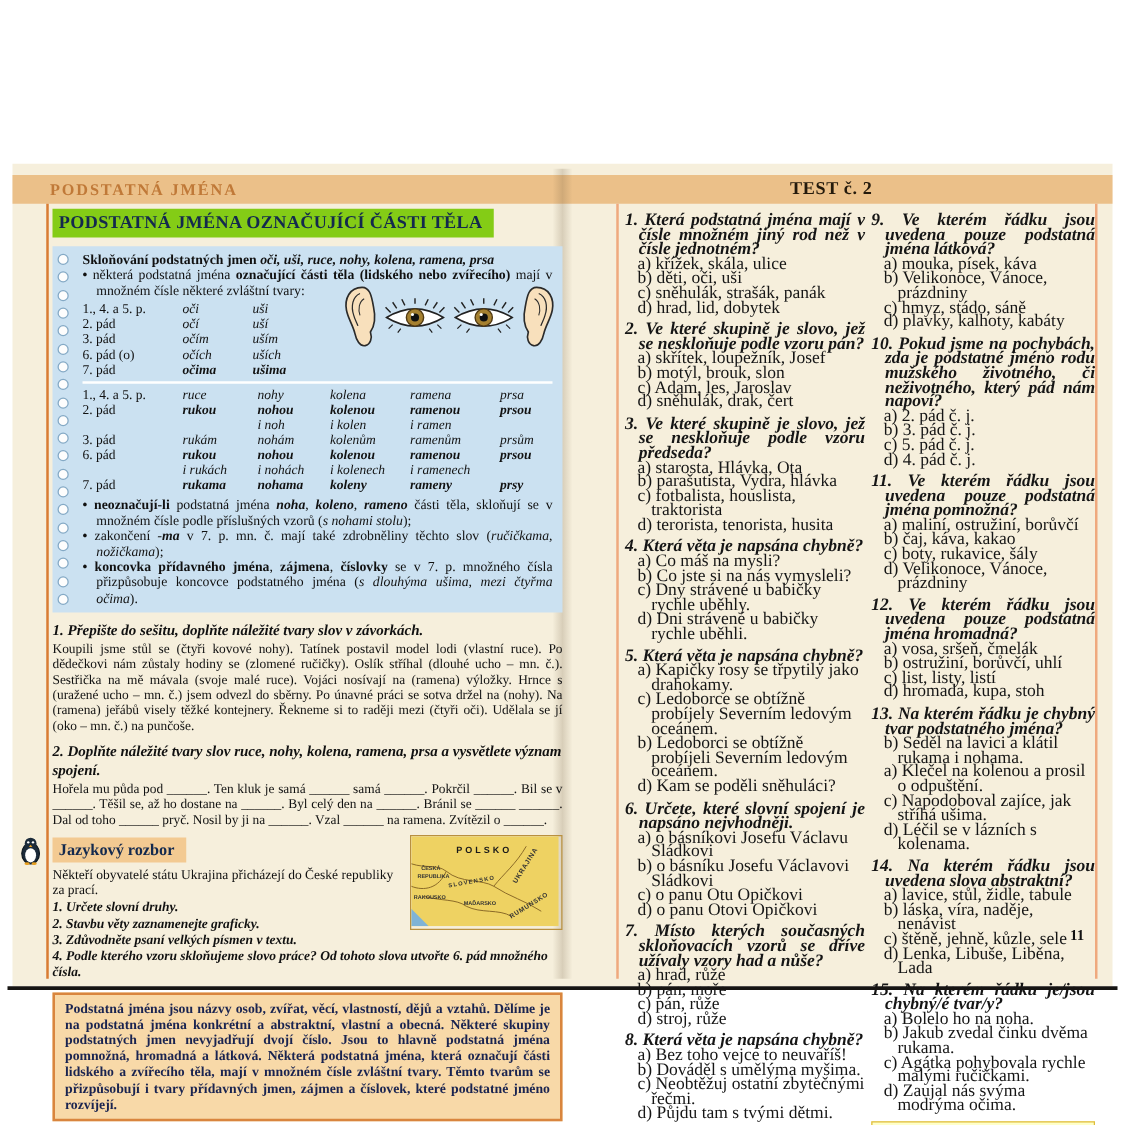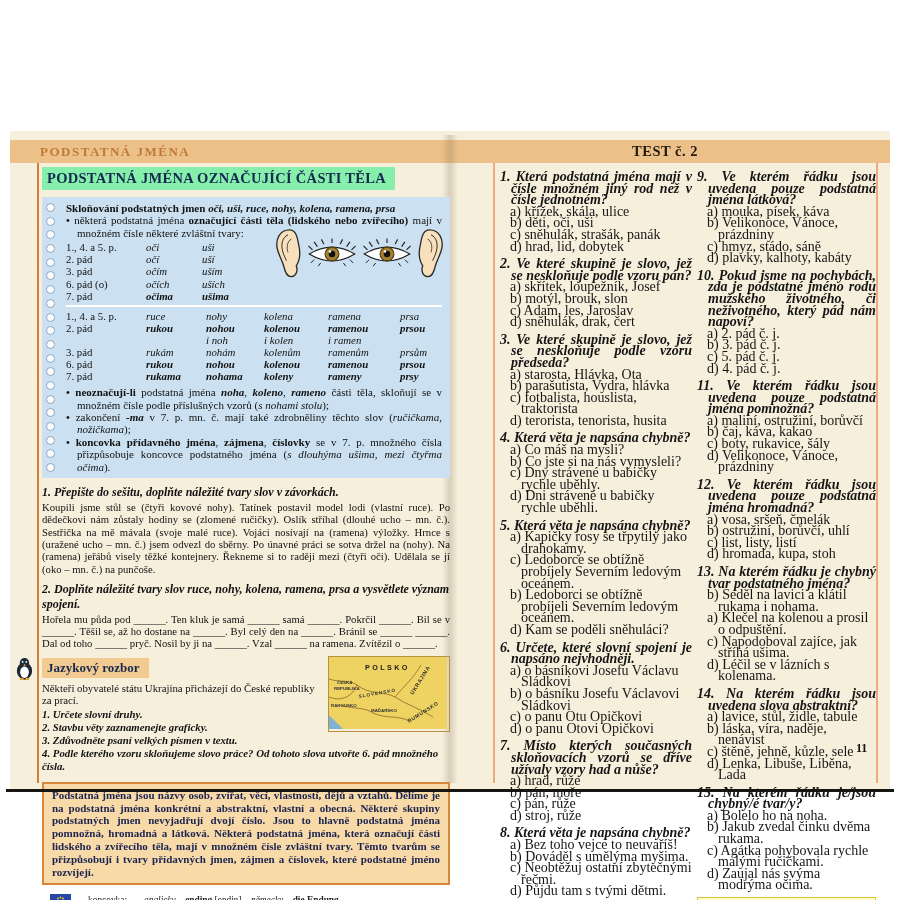--- a/index.html
+++ b/index.html
@@ -12,21 +12,21 @@
   .band-right{position:absolute;left:440px;top:9px;width:430px;height:23px;line-height:23px;
     text-align:center;font-weight:700;font-size:14.5px;color:#241a0c;letter-spacing:.5px;}
   .rule{position:absolute;top:32px;height:620px;width:2px;}
   .rule-l{left:27px;background:#d97c33;}
   .rule-r1{left:483px;background:#efa97e;}
   .rule-r2{left:866px;background:#efa97e;}
   .gutter{position:absolute;left:432px;top:4px;width:16px;height:648px;
     background:linear-gradient(to right,rgba(0,0,0,0),rgba(110,90,60,.22),rgba(0,0,0,0));}
   
   .lp-content{position:absolute;left:32px;top:36px;width:408px;color:#111;}
-  .sec-title{display:inline-block;background:#86efac;padding:3px 9px 3px 5px;font-weight:700;
+  .sec-title{display:inline-block;background:#84cc16;padding:3px 9px 3px 5px;font-weight:700;
     font-size:14.5px;color:#13294e;letter-spacing:.3px;}
   .bluebox{position:relative;margin-top:7px;background:#cbe1f1;padding:5px 8px 5px 24px;font-size:11px;line-height:12.4px;}
   .holes{position:absolute;left:4px;top:6px;bottom:6px;display:flex;flex-direction:column;justify-content:space-between;}
   .holes i{display:block;width:7px;height:7px;border-radius:50%;background:#fdfdfd;border:1px solid #84a9c5;}
   .bb-h{white-space:nowrap;}
   .bb-note{padding-left:11px;text-indent:-11px;text-align:justify;}
   .bb-note::before{content:"•\00a0";font-weight:700;}
   .s-b{font-weight:700;} .s-i{font-style:italic;} .s-bi{font-weight:700;font-style:italic;}
   .s-term{display:inline-block;width:56px;font-style:normal;}
   .ttable{margin-top:2px;}
@@ -202,20 +202,28 @@
             <span class="tcell col5">prsům</span>
           </div>
           <div class="trow boldrow">
             <span class="tcell col0">6. pád</span>
             <span class="tcell col1">rukou</span>
             <span class="tcell col2">nohou</span>
             <span class="tcell col3">kolenou</span>
             <span class="tcell col4">ramenou</span>
             <span class="tcell col5">prsou</span>
           </div>
+          <div class="trow">
+            <span class="tcell col0"></span>
+            <span class="tcell col1">i rukách</span>
+            <span class="tcell col2">i nohách</span>
+            <span class="tcell col3">i kolenech</span>
+            <span class="tcell col4">i ramenech</span>
+            <span class="tcell col5"></span>
+          </div>
           <div class="trow boldrow">
             <span class="tcell col0">7. pád</span>
             <span class="tcell col1">rukama</span>
             <span class="tcell col2">nohama</span>
             <span class="tcell col3">koleny</span>
             <span class="tcell col4">rameny</span>
             <span class="tcell col5">prsy</span>
           </div>
         </div>
       <div style="height:4px"></div>

